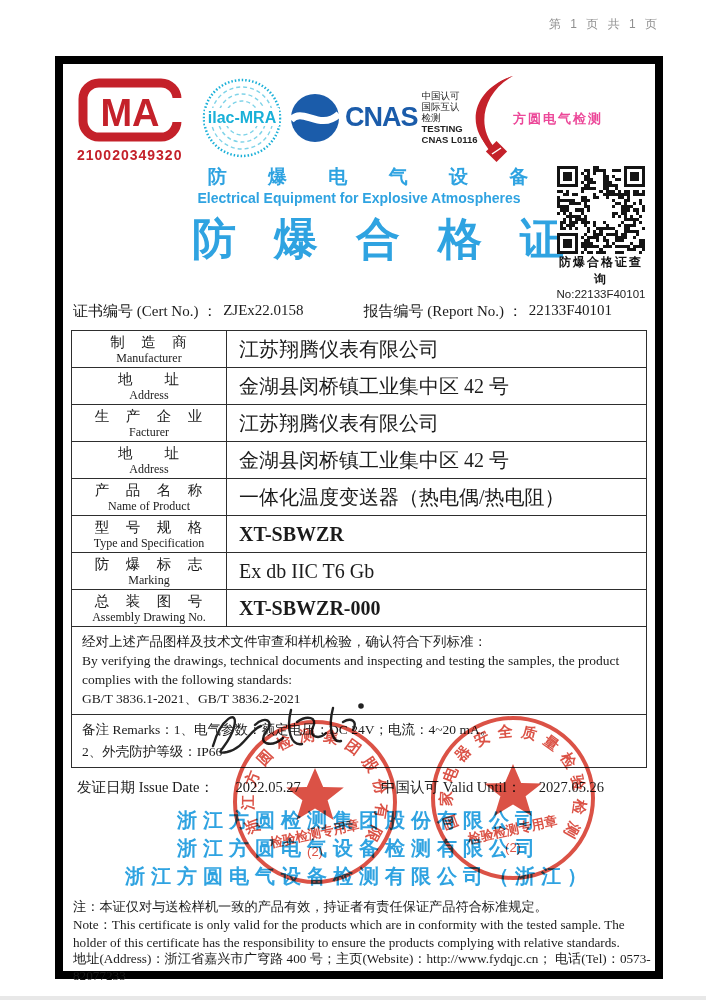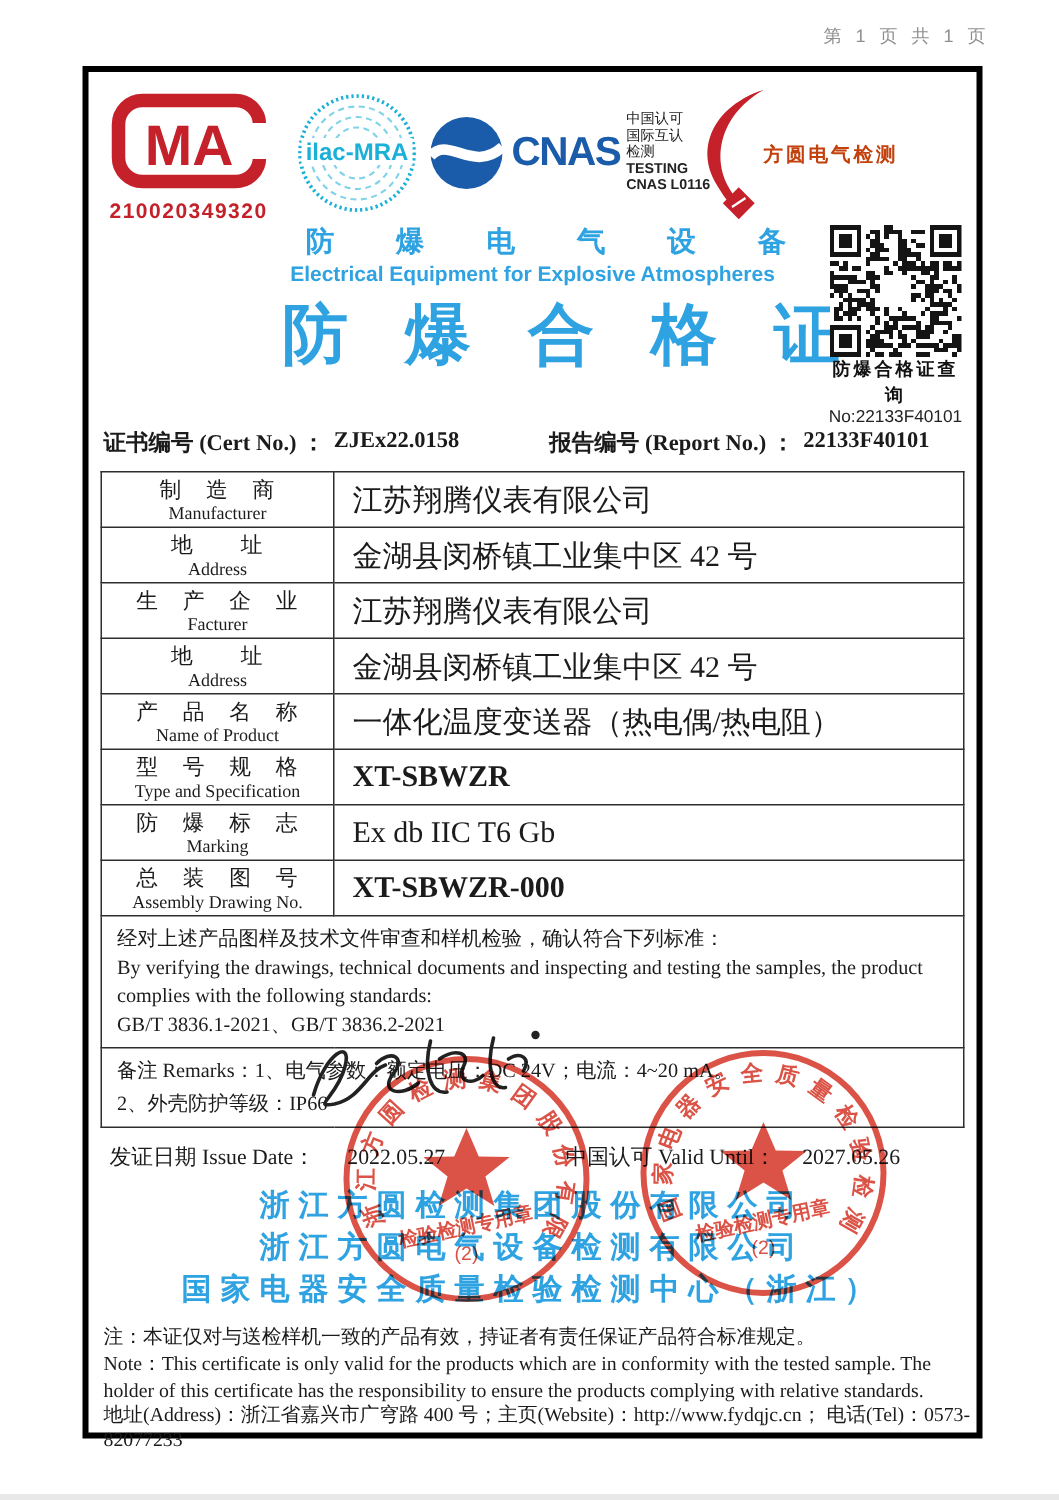--- a/index.html
+++ b/index.html
@@ -1,41 +1,41 @@
 <!DOCTYPE html>
 <html><head>
 <meta charset="utf-8">
 <style>
   html,body{margin:0;padding:0;background:#e8e8e8;}
   .page{position:relative;width:706px;height:996px;background:#fff;overflow:hidden;
         font-family:"Liberation Serif","DejaVu Serif",serif;color:#1b1b1b;}
   .abs{position:absolute;}
   .sans{font-family:"Liberation Sans","DejaVu Sans",sans-serif;}
   .page-no{color:#8f8f8f;font-size:12px;letter-spacing:3px;}
-  .frame{position:absolute;left:55px;top:44px;width:592px;height:907px;border:4px solid #000000;}
+  .frame{position:absolute;left:55px;top:56px;width:592px;height:907px;border:8px solid #000000;}
   
   .cma-no{color:#c4212a;font-weight:bold;font-size:14px;letter-spacing:1px;margin-top:1px;
           font-family:"Liberation Sans",sans-serif;}
   .cnas-wrap{display:flex;align-items:center;gap:4px;}
   .cnas-word{color:#1b5caa;font-weight:800;font-size:27px;letter-spacing:-1px;
              font-family:"Liberation Sans",sans-serif;}
   .cnas-col{font-size:9.5px;line-height:11px;color:#222;font-family:"Liberation Sans",sans-serif;}
   .cnas-col .b{font-weight:bold;}
-  .fy-label{font-size:13px;font-weight:bold;color:#c2410c;letter-spacing:2px;}
+  .fy-label{font-size:13px;font-weight:bold;color:#ec4899;letter-spacing:2px;}
   
   .t-cn-sm{color:#2fa3e1;font-weight:bold;font-size:19px;letter-spacing:18px;padding-left:18px;
            text-align:center;width:100%;}
   .t-en-sm{color:#2fa3e1;font-weight:bold;font-size:14px;text-align:center;width:100%;}
   .t-cn-big{color:#2fa3e1;font-weight:bold;font-size:44px;letter-spacing:38px;padding-left:38px;
             text-align:center;width:100%;}
   .t-en-big{color:#2fa3e1;font-weight:bold;font-size:23px;letter-spacing:1px;text-align:center;width:100%;}
   .qr-cap{font-size:12px;font-weight:bold;letter-spacing:2px;color:#111;text-align:center;}
   .qr-no{font-size:11.5px;color:#222;text-align:center;}
   
-  .cert-line{font-size:15px;display:flex;gap:6px;font-weight:bold;}
+  .cert-line{font-size:15px;display:flex;gap:6px;}
   .cert-line .gap{width:48px;}
   
   table.info{border-collapse:collapse;width:576px;table-layout:fixed;padding-left:36px;}
   table.info td{border:1.4px solid #2e2e2e;vertical-align:middle;}
   td.lab{width:150px;text-align:center;padding:2px 2px;}
   td.lab .cn{font-size:14.5px;letter-spacing:1px;}
   td.lab .en{font-size:12px;line-height:13px;}
   td.val{padding:3px 12px;font-size:20px;}
   tr.r{height:31px;}
   td.wide{padding:5px 10px;font-size:13.5px;line-height:1.42;}
@@ -519,21 +519,21 @@
       <span>发证日期 Issue Date：</span>
       <span style="padding-left:18px;">2022.05.27</span>
     </div>
     <div class="abs date-line" style="left:318px;top:714px;">
       <span>中国认可 Valid Until：</span>
       <span style="padding-left:14px;">2027.05.26</span>
     </div>
 
     <div class="abs issuer" style="left:0;top:742px;">浙江方圆检测集团股份有限公司</div>
     <div class="abs issuer" style="left:0;top:770px;">浙江方圆电气设备检测有限公司</div>
-    <div class="abs issuer" style="left:0;top:798px;">国家电器安全质量检验检测中心（浙江）</div>
+    <div class="abs issuer" style="left:0;top:798px;">浙江方圆电气设备检测有限公司（浙江）</div>
 
     <svg class="abs stamp" style="left:166px;top:652px;" width="172" height="172" viewBox="0 0 172 172">
       <defs>
           <path id="ringL" d="M 32.3,117 A 62,62 0 1 1 139.7,117"></path>
         </defs>
       <circle cx="86" cy="86" r="80" fill="none" stroke="#d63a2c" stroke-width="4"></circle>
       <polygon points="86,52 94.2,71 114.8,71.4 98.6,84.3 104.6,104 86,92.4 67.4,104 73.4,84.3 57.2,71.4 77.8,71" fill="#d63a2c"></polygon>
       <text font-size="15" font-weight="bold" fill="#d63a2c" letter-spacing="2" font-family="Liberation Sans, sans-serif">
         <textPath href="#ringL" startOffset="2" textLength="310">浙江方圆检测集团股份有限公司</textPath>
       </text>

